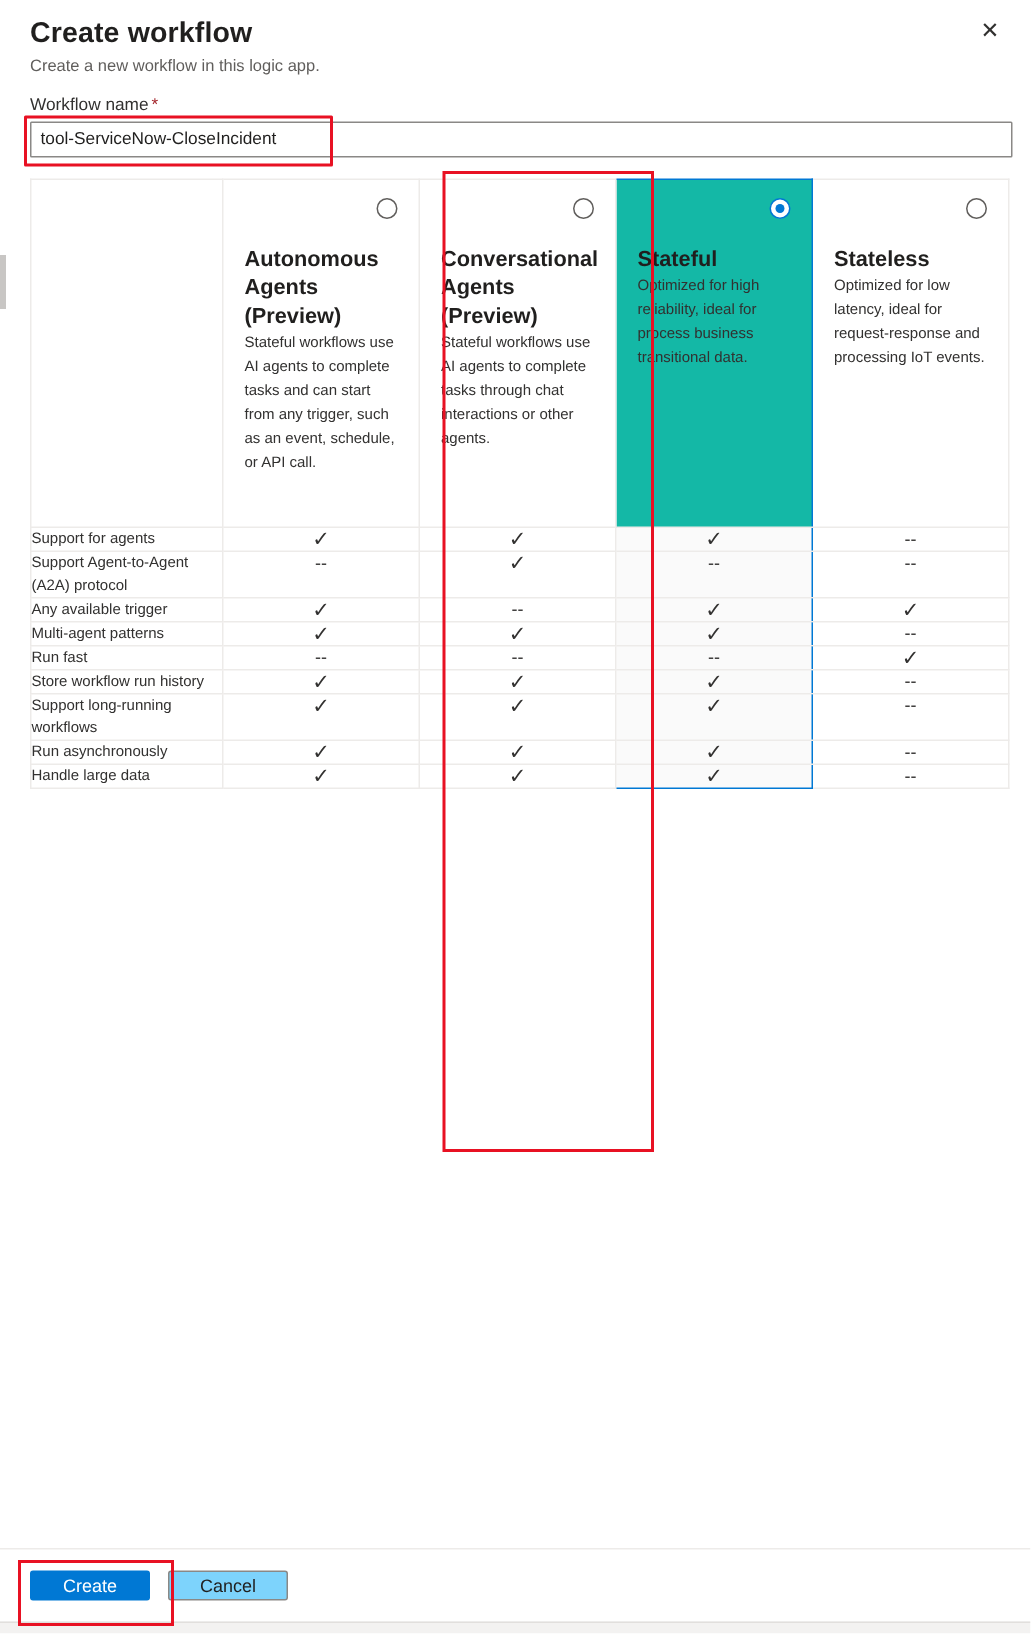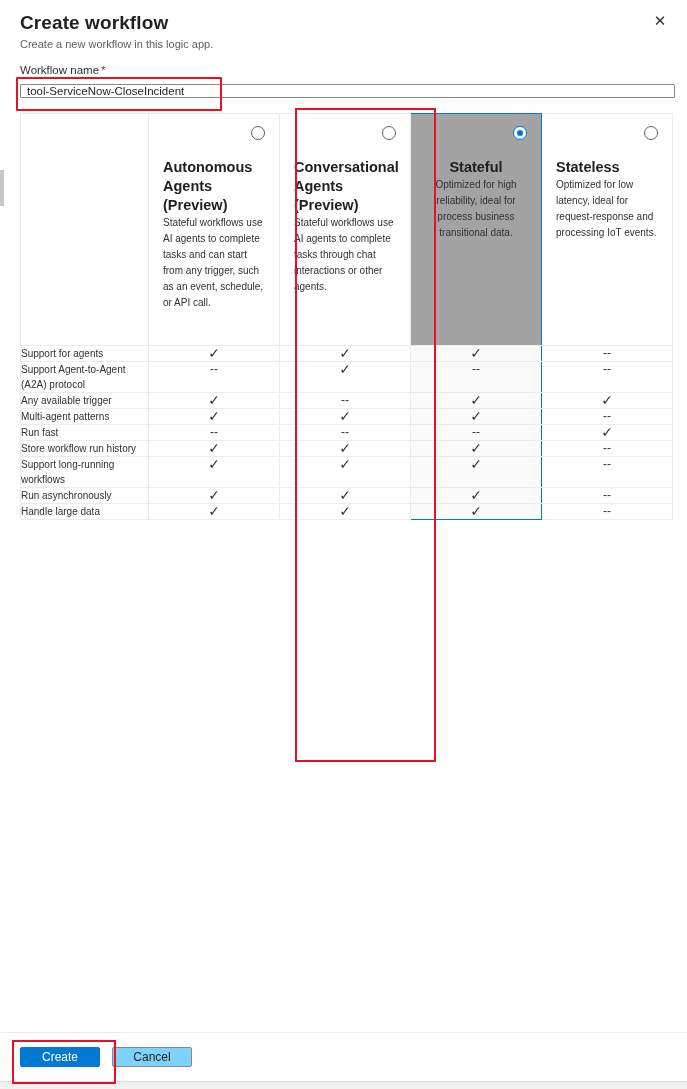--- a/index.html
+++ b/index.html
@@ -59,21 +59,21 @@
     color: #323130;
     margin-bottom: 5px;
   }
   .req { color: #a4262c; margin-left: 2px; }
   .name-input-wrap {
     position: relative;
     display: block;
   }
   .name-input {
     width: 655px;
-    height: 14px;
+    height: 24px;
     border: 1px solid #8a8886;
     border-radius: 1px;
     font-size: 11.5px;
     padding: 2px 6px;
     color: #201f1e;
     font-family: "Liberation Sans", sans-serif;
     background: #fff;
     outline: none;
   }
   .hl-input {
@@ -158,22 +158,21 @@
     font-size: 14px;
     color: #323130;
     line-height: 1;
   }
   .dash { color: #323130; }
   .sel-col { background: #fafafa; }
   .sel-head {
     border-left: 1px solid #0078d4 !important;
     border-right: 1px solid #0078d4 !important;
     border-top: 1px solid #0078d4 !important;
-    background: #a3a3a3;
-    text-align: center;
+    background: #14b8a6;
   }
   .sel-body {
     border-left: 1px solid #0078d4 !important;
     border-right: 1px solid #0078d4 !important;
   }
   .sel-last { border-bottom: 1px solid #0078d4 !important; }
   .hl-col {
     position: absolute;
     left: 275px;
     top: -5px;

